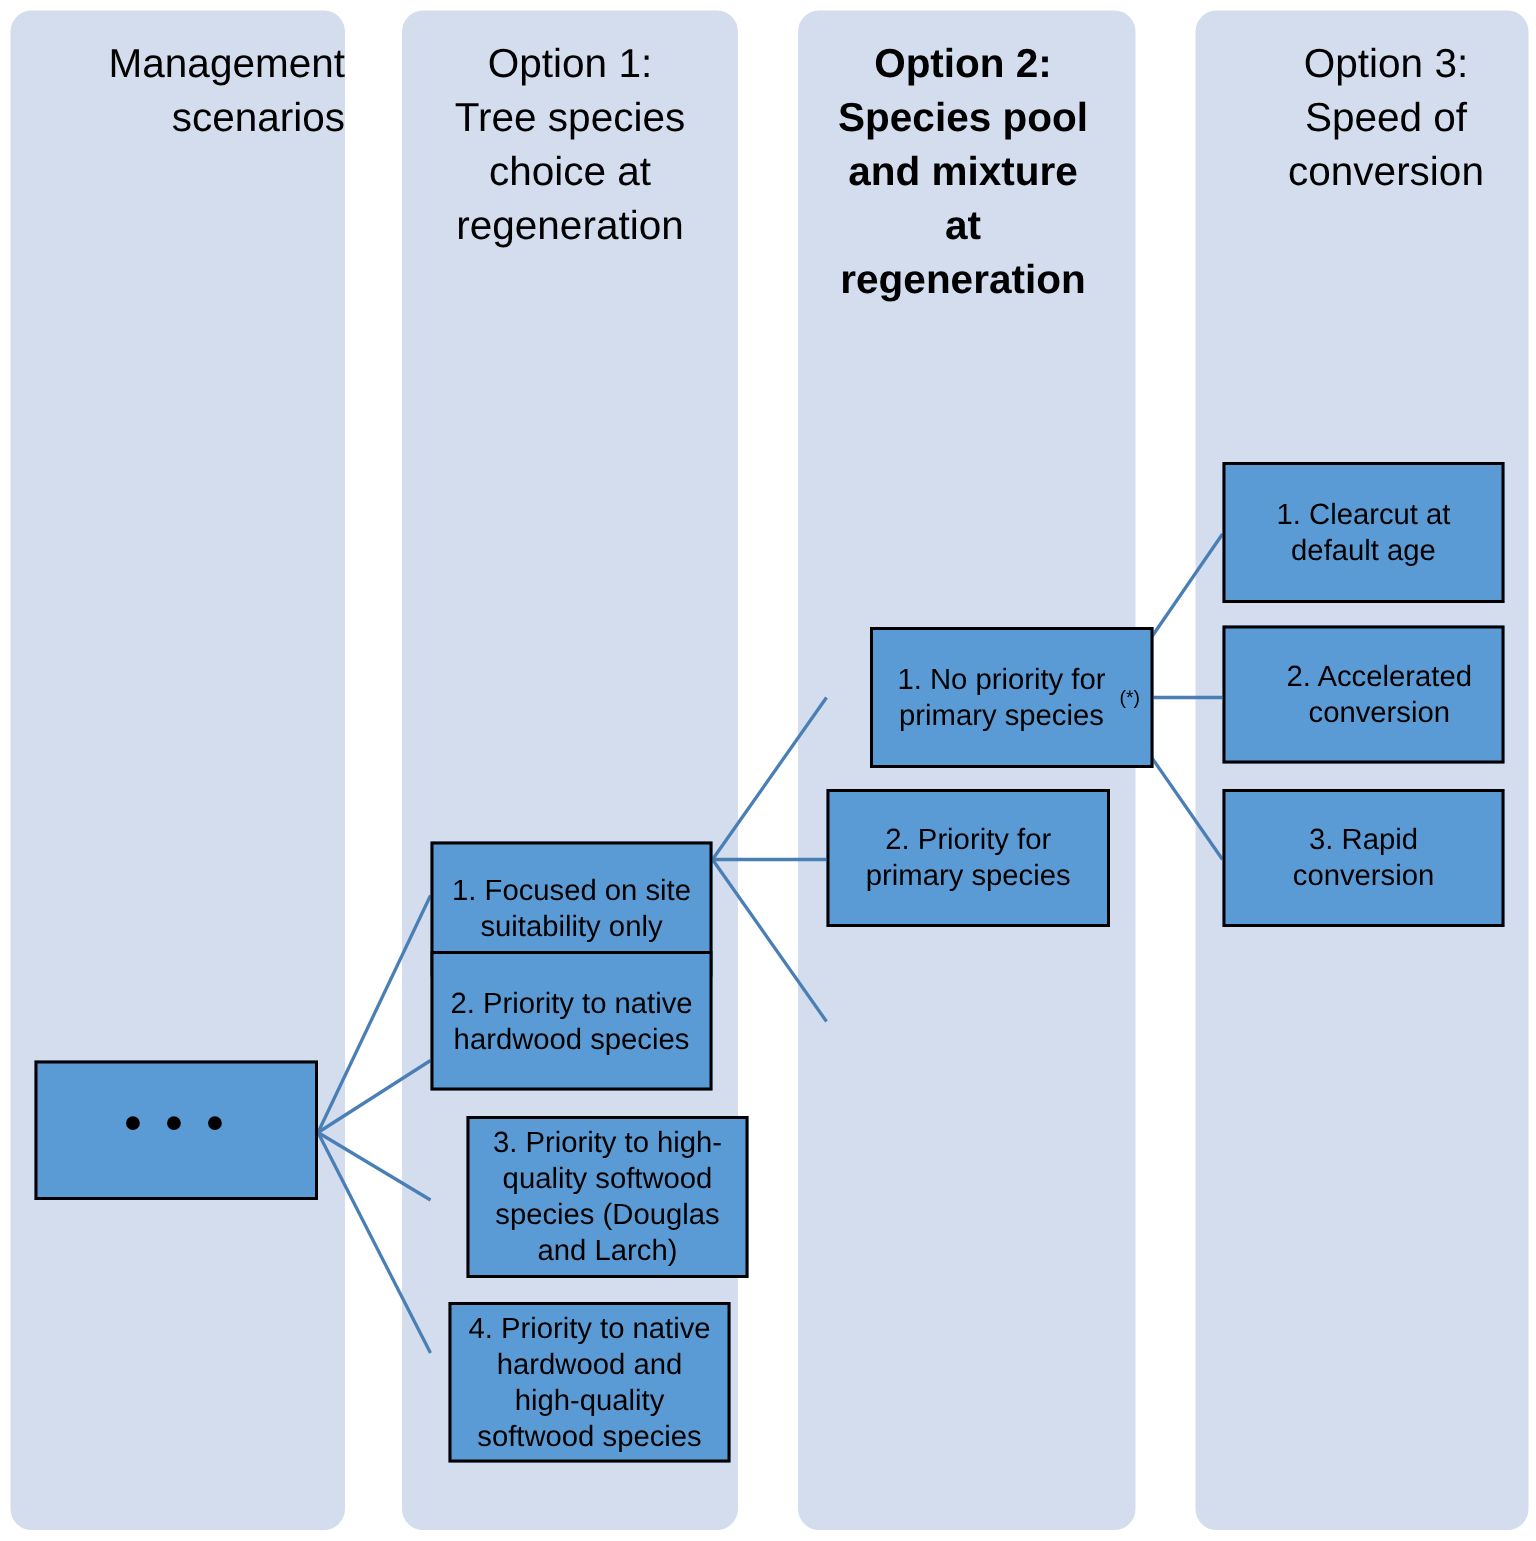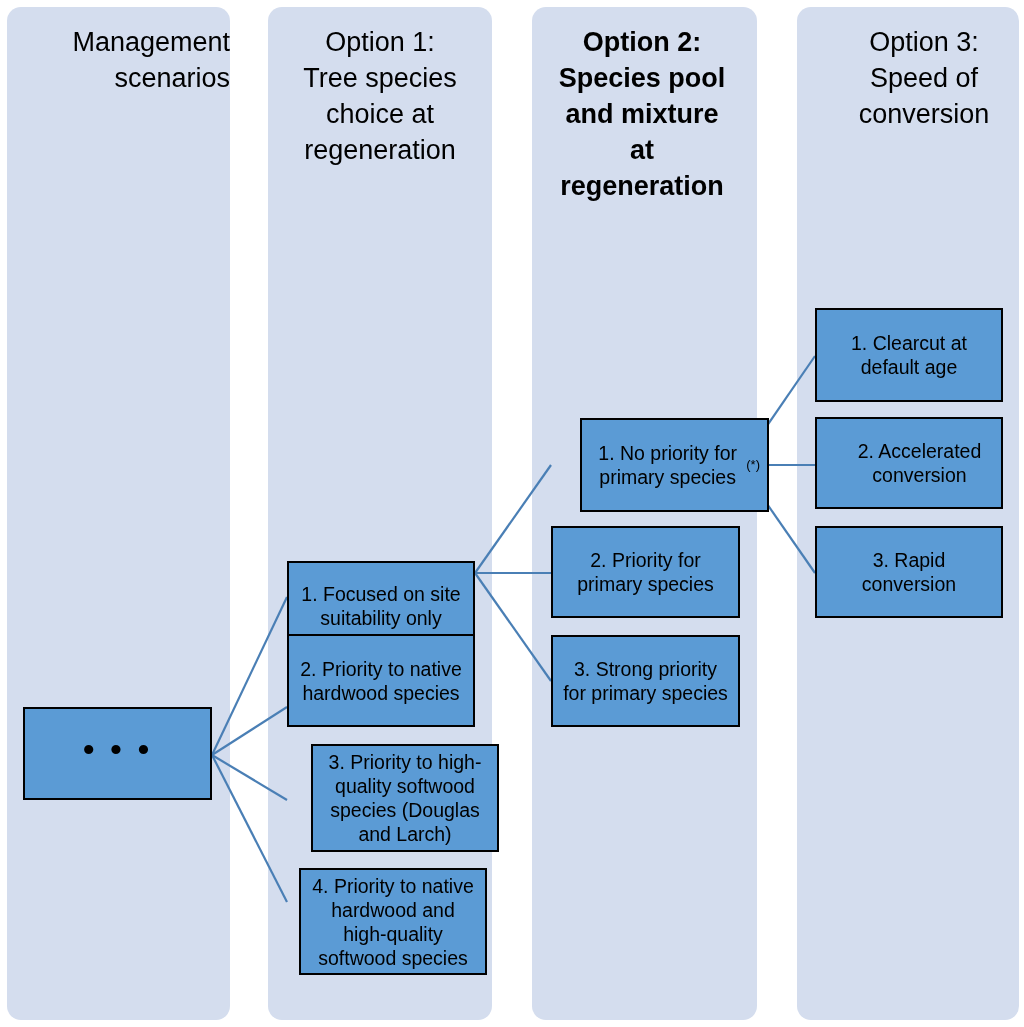--- a/index.html
+++ b/index.html
@@ -116,19 +116,18 @@
 
   <div class="node" style="left:287px; top:528px; width:188px; height:90px;margin-top:33px;">1. Focused on site suitability only</div>
   <div class="node" style="left:287px; top:634px; width:188px; height:93px;">2. Priority to native hardwood species</div>
   <div class="node" style="left:287px; top:744px; width:188px; height:108px;margin-left:24px;">3. Priority to high-quality softwood species (Douglas and Larch)</div>
   <div class="node" style="left:287px; top:868px; width:188px; height:107px;margin-left:12px;">4. Priority to native hardwood and high-quality softwood species</div>
 
   <div class="node" style="left:551px; top:418px; width:189px; height:94px;margin-left:29px;">
     <span>1. No priority for primary species</span><span class="sup">(*)</span>
   </div>
   <div class="node" style="left:551px; top:526px; width:189px; height:92px;">2. Priority for primary species</div>
-  <div class="node" style="left:551px; top:635px; width:189px; height:92px;">3. Strong priority for primary species</div>
 
   <div class="node" style="left:815px; top:308px; width:188px; height:94px;">1. Clearcut at default age</div>
   <div class="node" style="left:815px; top:417px; width:188px; height:92px;padding-left:28px;">2. Accelerated conversion</div>
   <div class="node" style="left:815px; top:526px; width:188px; height:92px;">3. Rapid conversion</div>
 
 </div>
 
 </body></html>

